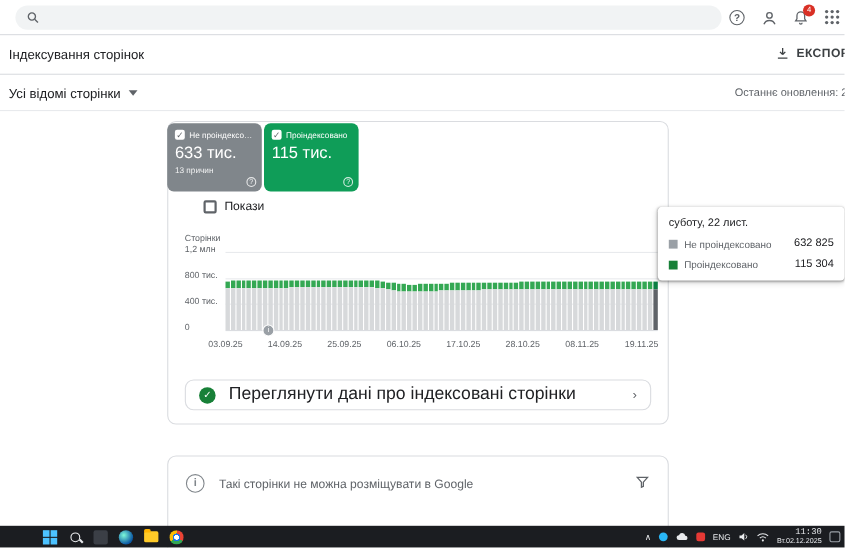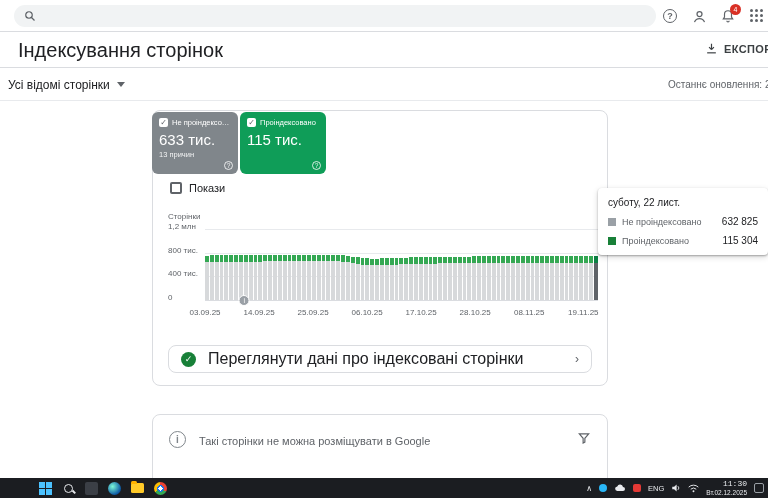--- a/index.html
+++ b/index.html
@@ -18,21 +18,21 @@
   .help-circle { width:14px; height:14px; border:1.4px solid #5f6368; border-radius:50%; font-size:9px; color:#5f6368;
                  display:flex; align-items:center; justify-content:center; font-weight:bold; }
   .badge { position:absolute; top:-3px; right:-4px; min-width:11px; height:11px; background:#d93025; color:#fff;
            border-radius:6px; font-size:7px; display:flex; align-items:center; justify-content:center; padding:0 2px; }
   .apps-grid { display:grid; grid-template-columns:repeat(3,4px); grid-template-rows:repeat(3,4px); gap:1px; }
   .apps-grid i { width:3px; height:3px; background:#5f6368; border-radius:50%; }
 
   
   .page-header { position:absolute; top:33px; left:0; width:768px; height:35px; border-bottom:1px solid #dadce0;
                  display:flex; align-items:center; }
-  .page-title { font-size:20px; color:#202124; padding-left:18px; }
+  .page-title { font-size:12px; color:#202124; padding-left:8px; }
   .export-btn { position:absolute; left:705px; top:9px; display:flex; align-items:center; gap:6px;
                 font-size:11px; color:#3c4043; font-weight:bold; letter-spacing:.4px; white-space:nowrap; cursor:pointer; }
 
   
   .filter-row { position:absolute; top:69px; left:0; width:768px; height:32px; border-bottom:1px solid #e8eaed;
                 display:flex; align-items:center; }
   .page-filter { display:flex; align-items:center; gap:7px; padding-left:8px; font-size:12px; color:#202124; cursor:pointer; }
   .caret-down { width:0; height:0; border-left:4px solid transparent; border-right:4px solid transparent; border-top:5px solid #5f6368; }
   .last-update { position:absolute; left:668px; font-size:10px; color:#5f6368; white-space:nowrap; }
 
@@ -44,21 +44,21 @@
   .chip-green { left:240px; background:#0f9d58; }
   .chip-top { display:flex; align-items:center; gap:4px; }
   .chip-cb { width:9px; height:9px; background:#fff; border-radius:2px; color:#5f6368; font-size:8px; line-height:9px;
              text-align:center; flex:none; }
   .chip-label { font-size:7.5px; white-space:nowrap; overflow:hidden; text-overflow:ellipsis; }
   .chip-value { font-size:15px; margin-top:4px; }
   .chip-sub { font-size:7.5px; margin-top:2px; opacity:.9; }
   .chip-help { position:absolute; right:5px; bottom:4px; width:9px; height:9px; border:1px solid rgba(255,255,255,.8);
                border-radius:50%; font-size:6.5px; color:rgba(255,255,255,.9); display:flex; align-items:center; justify-content:center; }
 
-  .shows-row { position:absolute; left:170px; top:182px; display:flex; gap:7px; cursor:pointer; }
+  .shows-row { position:absolute; left:185px; top:182px; display:flex; gap:7px; cursor:pointer; }
   .shows-cb { width:12px; height:12px; border:2px solid #5f6368; border-radius:2px; background:#fff; }
   .shows-label { font-size:11px; color:#202124; }
 
   
   .chart-ylabel { position:absolute; left:168px; top:212px; font-size:8px; color:#5f6368; }
   .chart-area { position:absolute; left:205px; top:229px; width:393px; height:72px; border-bottom:1px solid #dadce0; }
   .gridline { position:absolute; left:0; width:100%; height:1px; background:#e8eaed; }
   .ytick { position:absolute; left:-37px; font-size:8px; color:#5f6368; white-space:nowrap; }
   .bars { position:absolute; left:0; top:0; width:100%; height:100%; display:flex; align-items:flex-end; gap:1px; }
   .bar { flex:1 1 0; height:100%; display:flex; flex-direction:column; justify-content:flex-end; cursor:pointer; }

